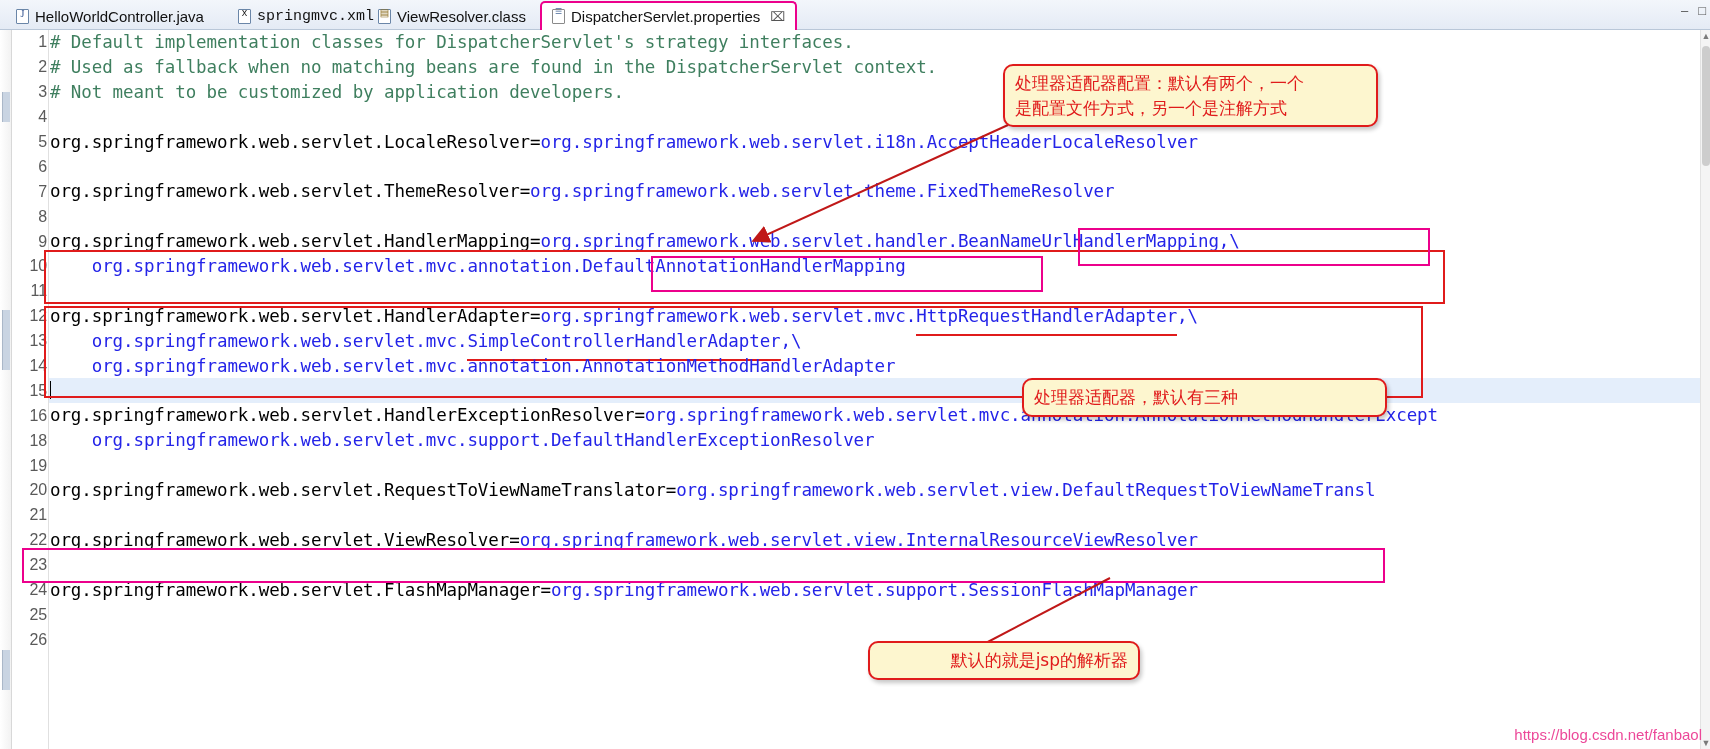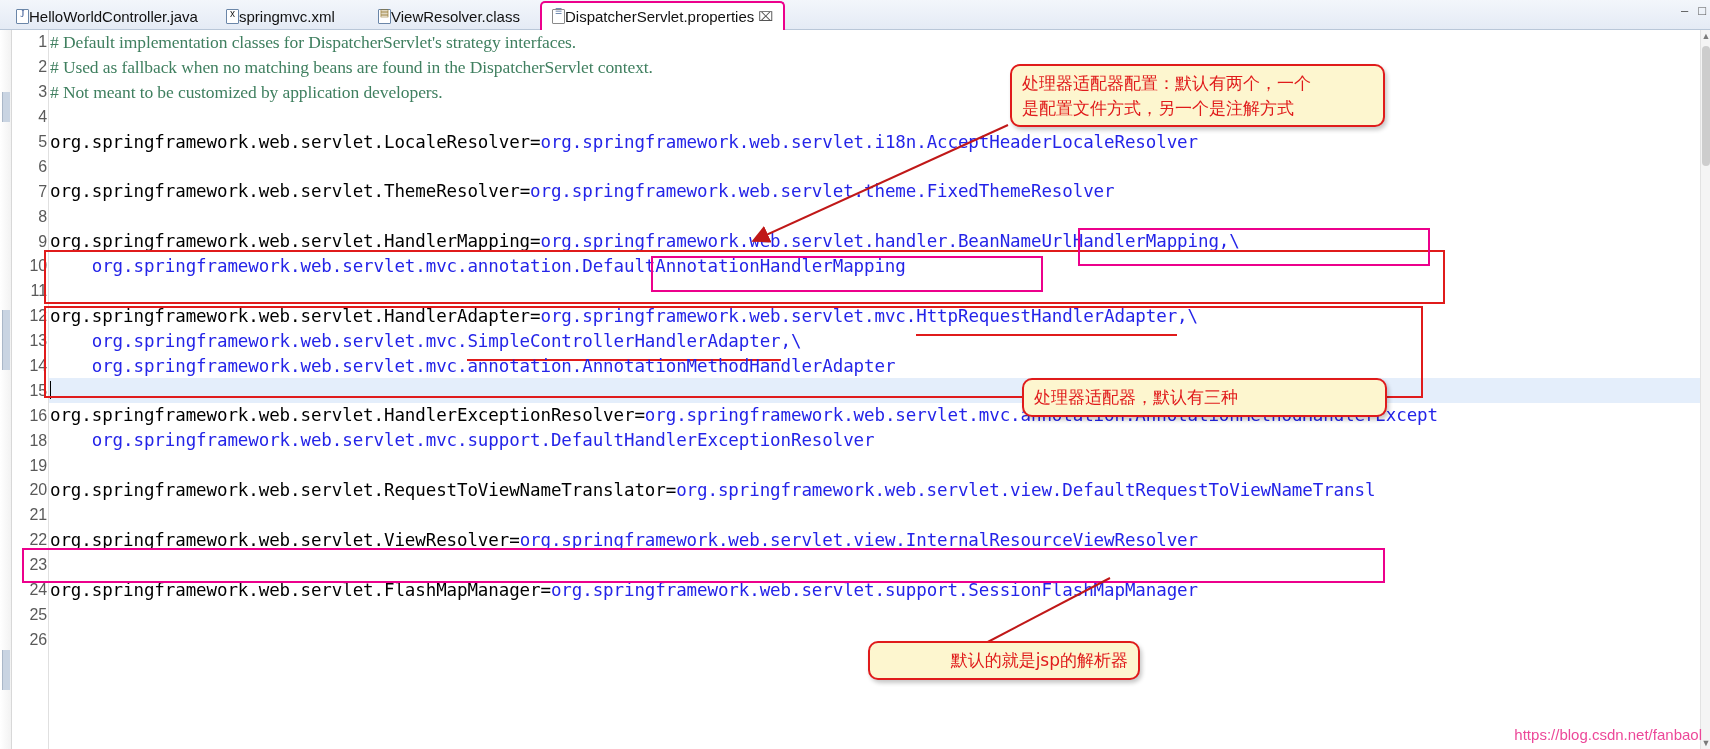--- a/index.html
+++ b/index.html
@@ -18,21 +18,21 @@
 
   
   .tabbar {
     position: absolute; left: 0; top: 0;
     width: 1710px; height: 30px;
     background: linear-gradient(#f3f6fb, #e4ebf5);
     border-bottom: 1px solid #b9c7d8;
   }
   .tab {
     position: absolute; top: 3px; height: 26px;
-    display: flex; align-items: center; 
+    display: flex; align-items: center; gap: 6px;
     padding: 0 10px;
     font-size: 15px; color: #111;
     white-space: nowrap;
     cursor: pointer;
   }
   .tab.inactive { background: transparent; }
   .tab.active {
     background: #ffffff;
     border: 2px solid #ec008c;
     border-bottom: none;
@@ -143,21 +143,21 @@
     color: #5a5a5a;
     font-family: "Liberation Sans", sans-serif;
     font-size: 16px;
   }
   .lrow {
     flex: 1 1 auto;
     height: 24.9px;
     line-height: 24.9px;
     padding-left: 1px;
   }
-  .cmt { color: #3f7f5f; font-family: Liberation Serif, serif; }
+  .cmt { color: #3f7f5f; }
   .key { color: #000000; }
   .val { color: #2424e8; }
   .eq  { color: #000000; }
   .uline { border-bottom: 2px solid #e01b1b; padding-bottom: 8px; }
 
   .caret {
     display: inline-block;
     width: 1px; height: 18px;
     background: #000;
     vertical-align: middle;
@@ -212,21 +212,21 @@
 
 <div id="app">
 
   <div class="tabbar">
 
     <div class="tab inactive" style="left:6px;">
       <span class="tab-icon ic-java"></span>
       <span>HelloWorldController.java</span>
     </div>
 
-    <div class="tab inactive" style="left:216px;">
+    <div class="tab inactive" style="left:228px;font-family:Liberation Mono, monospace;">
       <span class="tab-icon ic-xml"></span>
       <span>springmvc.xml</span>
     </div>
 
     <div class="tab inactive" style="left:368px;">
       <span class="tab-icon ic-class"></span>
       <span>ViewResolver.class</span>
     </div>
 
     <div class="tab active" style="left:540px;">
@@ -301,21 +301,21 @@
       <marker id="ah" markerWidth="9" markerHeight="9" refX="7" refY="4.5" orient="auto">
         <path d="M0,0 L9,4.5 L0,9 z" fill="#c01818"></path>
       </marker>
     </defs>
 
     <line x1="1008" y1="125" x2="755" y2="240" stroke="#c01818" stroke-width="2" marker-end="url(#ah)"></line>
 
     <line x1="982" y1="645" x2="1110" y2="578" stroke="#c01818" stroke-width="2" marker-start="url(#ah)"></line>
   </svg>
 
-  <div class="callout" style="left:1003px; top:64px; width:375px;margin-left:7px;">处理器适配器配置：默认有两个，一个
+  <div class="callout" style="left:1003px; top:64px; width:375px;">处理器适配器配置：默认有两个，一个
 是配置文件方式，另一个是注解方式</div>
 
   <div class="callout" style="left:1022px; top:378px; width:365px; text-align:left;">处理器适配器，默认有三种</div>
 
   <div class="callout" style="left:868px; top:641px; width:272px; text-align:right;">默认的就是jsp的解析器</div>
 
   <div class="watermark">https://blog.csdn.net/fanbaol</div>
 </div>
 
 </body></html>

